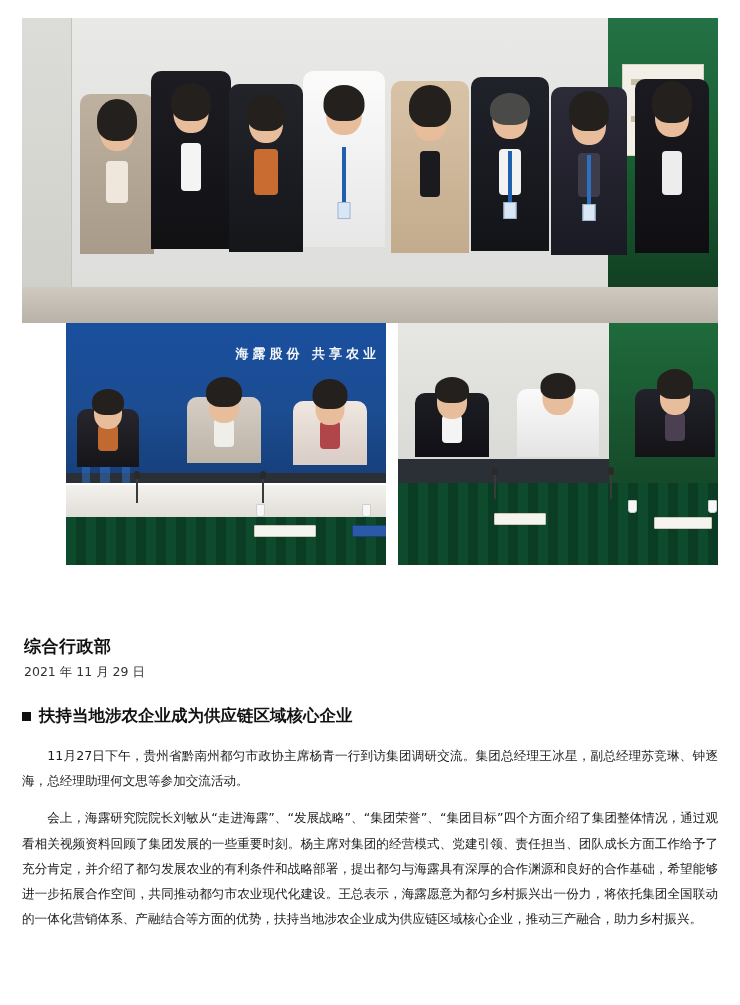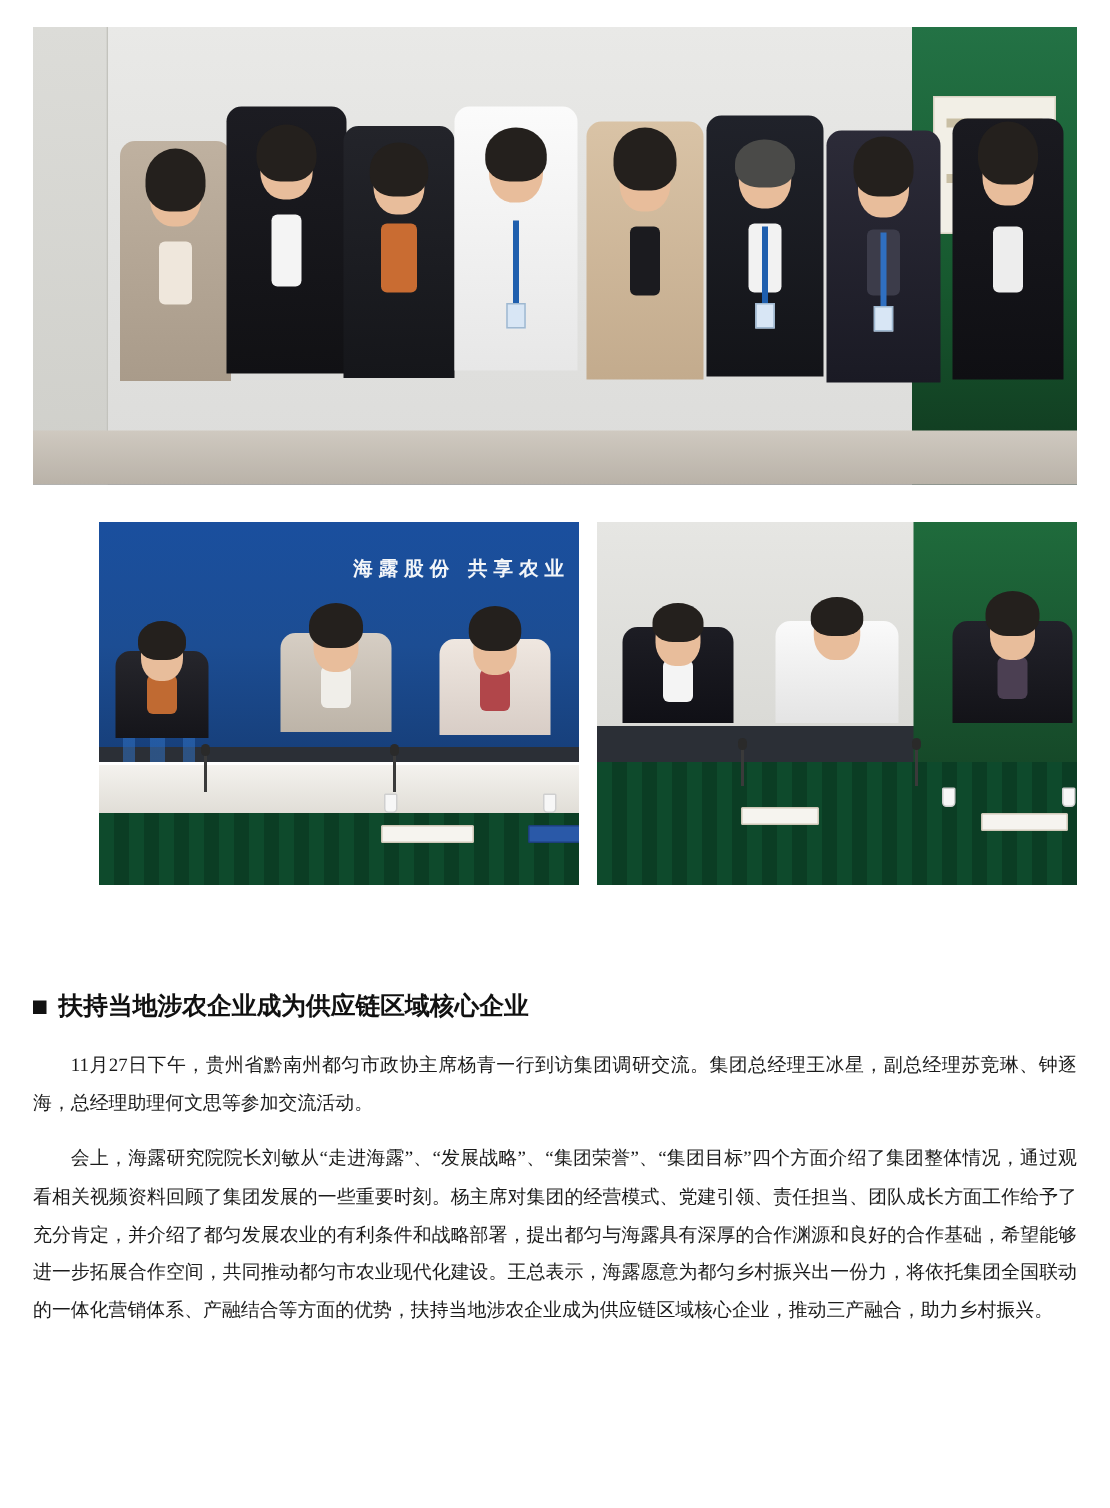--- a/index.html
+++ b/index.html
@@ -30,21 +30,21 @@
     background: #2b2f36;
   }
   .hero {
     width: 696px;
     height: 305px;
     margin: 0 auto;
   }
   .row2 {
     display: flex;
     gap: 12px;
-    margin-top: 25px;
+    margin-top: 0;
     width: 696px;
     padding-left: 44px;
   }
   .row2 .photo { width: 342px; height: 242px; }
 
   
   .hero .wall {
     position: absolute; inset: 0;
     background: linear-gradient(180deg,#e9e9e7 0%,#e3e3e1 40%,#dcdcda 100%);
   }
@@ -203,21 +203,21 @@
     flex: 0 0 auto;
   }
   .body {
     margin-top: 16px;
     font-size: 12.6px;
     line-height: 2.0;
     color: #1b1b1b;
     text-align: justify;
     font-family: "DejaVu Sans", sans-serif;
   }
-  .body p { margin: 12px 0 8px 0; text-indent: 2em; font-family: Liberation Serif, serif; }
+  .body p { margin: 12px 0 8px 0; text-indent: 2em; }
 </style>
 </head>
 <body>
 
 <div class="page">
 
   <div class="photo hero">
     <div class="wall"></div>
     <div class="sidewall"></div>
     <div class="greenpanel"></div>
@@ -347,20 +347,22 @@
       <div class="mic" style="left:96px;bottom:66px;height:26px;"></div>
       <div class="mic" style="left:212px;bottom:66px;height:26px;"></div>
       <div class="cup" style="left:230px;bottom:52px;"></div>
       <div class="cup" style="left:310px;bottom:52px;"></div>
       <div class="nameplate" style="left:96px;bottom:40px;width:52px;"></div>
       <div class="nameplate" style="left:256px;bottom:36px;width:58px;"></div>
     </div>
   </div>
 
   <div class="meta">
+    <div class="dept">综合行政部</div>
+    <div class="date">2021 年 11 月 29 日</div>
   </div>
 
   <div class="headline">
     <span class="bullet"></span>
     <span>扶持当地涉农企业成为供应链区域核心企业</span>
   </div>
 
   <div class="body">
     <p>11月27日下午，贵州省黔南州都匀市政协主席杨青一行到访集团调研交流。集团总经理王冰星，副总经理苏竞琳、钟逐海，总经理助理何文思等参加交流活动。</p>
     <p>会上，海露研究院院长刘敏从“走进海露”、“发展战略”、“集团荣誉”、“集团目标”四个方面介绍了集团整体情况，通过观看相关视频资料回顾了集团发展的一些重要时刻。杨主席对集团的经营模式、党建引领、责任担当、团队成长方面工作给予了充分肯定，并介绍了都匀发展农业的有利条件和战略部署，提出都匀与海露具有深厚的合作渊源和良好的合作基础，希望能够进一步拓展合作空间，共同推动都匀市农业现代化建设。王总表示，海露愿意为都匀乡村振兴出一份力，将依托集团全国联动的一体化营销体系、产融结合等方面的优势，扶持当地涉农企业成为供应链区域核心企业，推动三产融合，助力乡村振兴。</p>

